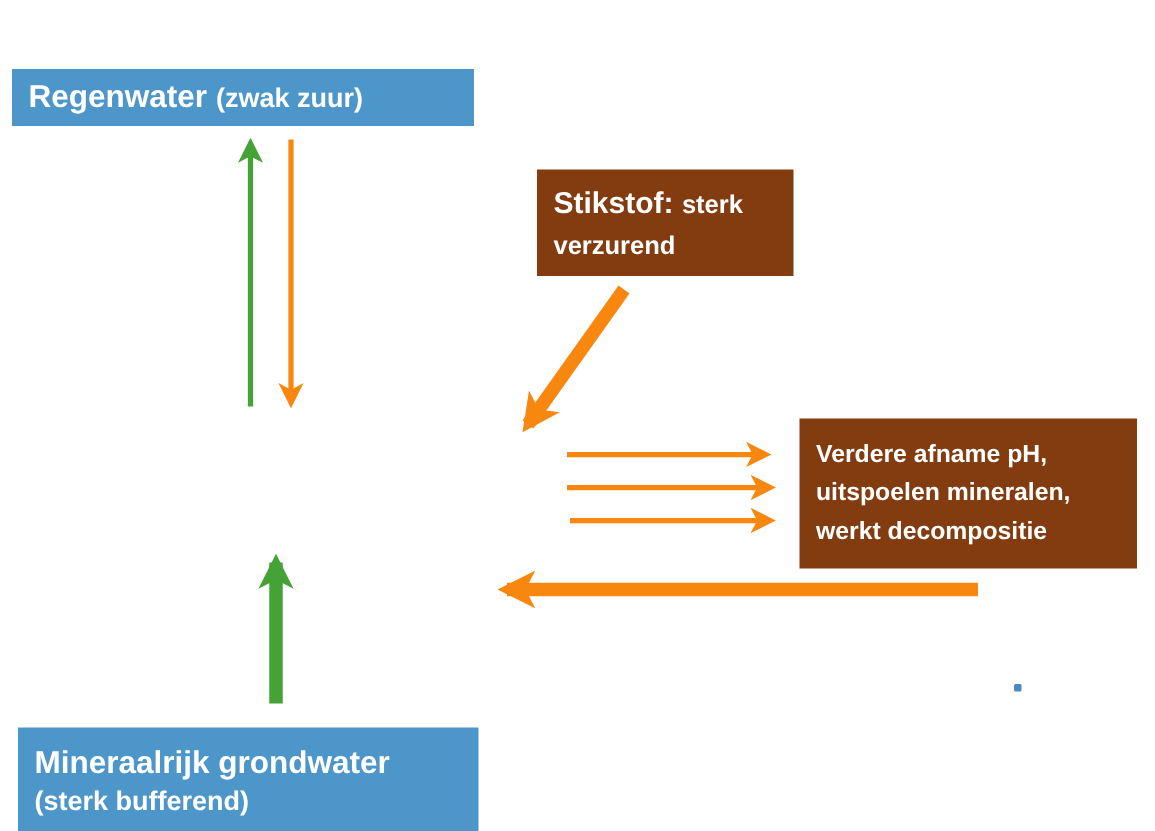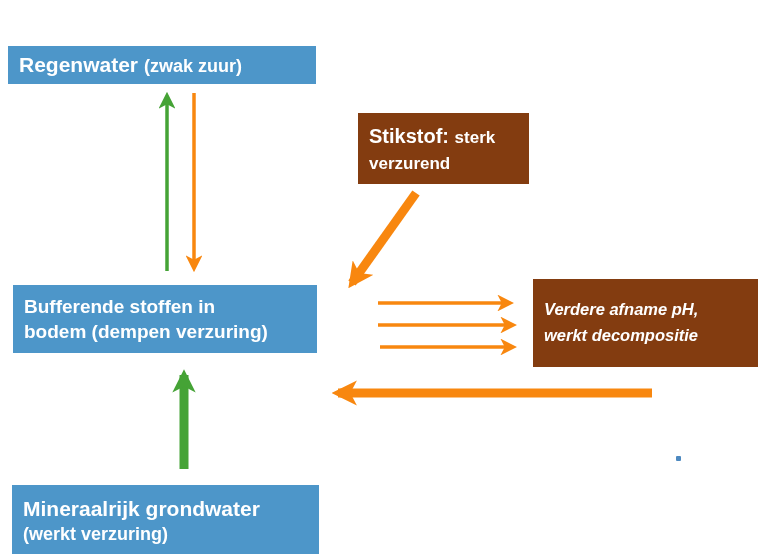--- a/index.html
+++ b/index.html
@@ -19,21 +19,21 @@
   .t-big   { font-size:21px; }
   .t-small { font-size:18px; }
   .t-small.after { margin-left:0.33em; }
 
   .box-regenwater  { left:8px;   top:24px;  width:308px; height:38px; }
   .box-stikstof    { left:358px; top:91px;  width:171px; height:71px; }
   .box-stikstof .t-big { font-size:20px; }
   .box-stikstof .t-small { font-size:17px; }
   .box-stikstof .wrapline { white-space:normal; line-height:1.5; }
   .box-bufferende  { left:13px;  top:263px; width:304px; height:68px; font-size:19px; }
-  .box-gevolgen    { left:533px; top:257px; width:225px; height:88px; font-size:16.5px; line-height:1.55;font-style:italic; }
+  .box-gevolgen    { left:533px; top:257px; width:225px; height:100px; font-size:16.5px; line-height:1.55; }
   .box-grondwater  { left:12px;  top:463px; width:307px; height:72px; }
 
   .s-orange { stroke:var(--arrow-orange); }
   .s-green  { stroke:var(--arrow-green); }
   .f-orange { fill:var(--arrow-orange); }
   .f-green  { fill:var(--arrow-green); }
   .thin  { stroke-width:3.5; }
   .thick { stroke-width:9; }
 
   .speck { position:absolute; z-index:2; left:676px; top:434px; width:5px; height:5px;
@@ -71,30 +71,27 @@
   </svg>
 
   <div class="box blue box-regenwater">
     <span class="line"><span class="t-big">Regenwater</span><span class="t-small after">(zwak zuur)</span></span>
   </div>
 
   <div class="box brown box-stikstof">
     <span class="line wrapline"><span class="t-big">Stikstof:</span><span class="t-small after">sterk verzurend</span></span>
   </div>
 
-  <div class="box blue box-bufferende">
-    <span class="line">Bufferende stoffen in</span>
-    <span class="line">bodem (dempen verzuring)</span>
-  </div>
 
   <div class="box brown box-gevolgen">
     <span class="line">Verdere afname pH,</span>
+    <span class="line">uitspoelen mineralen,</span>
     <span class="line">werkt decompositie</span>
   </div>
 
   <div class="box blue box-grondwater">
     <span class="line t-big">Mineraalrijk grondwater</span>
-    <span class="line t-small">(werkt verzuring)</span>
+    <span class="line t-small">(sterk bufferend)</span>
   </div>
 
   <div class="speck"></div>
 
 </div>
 
 </body></html>

